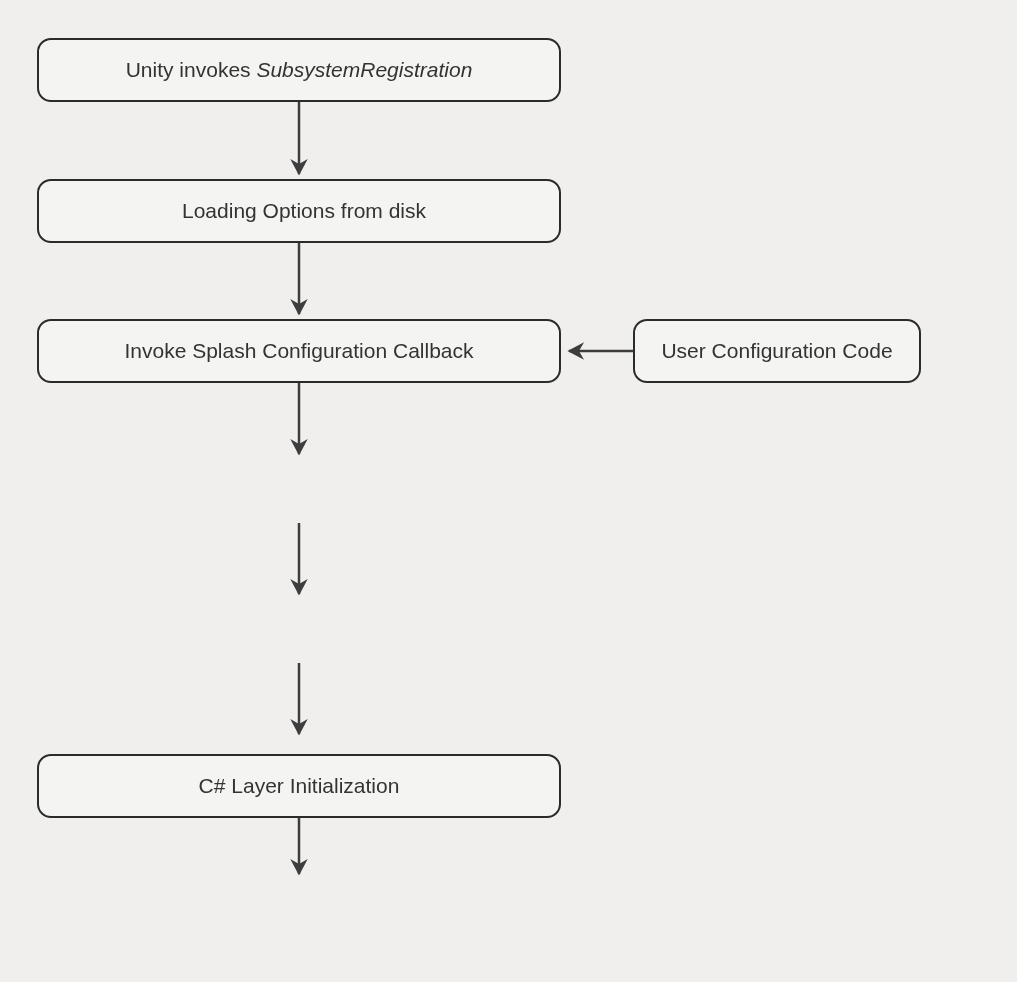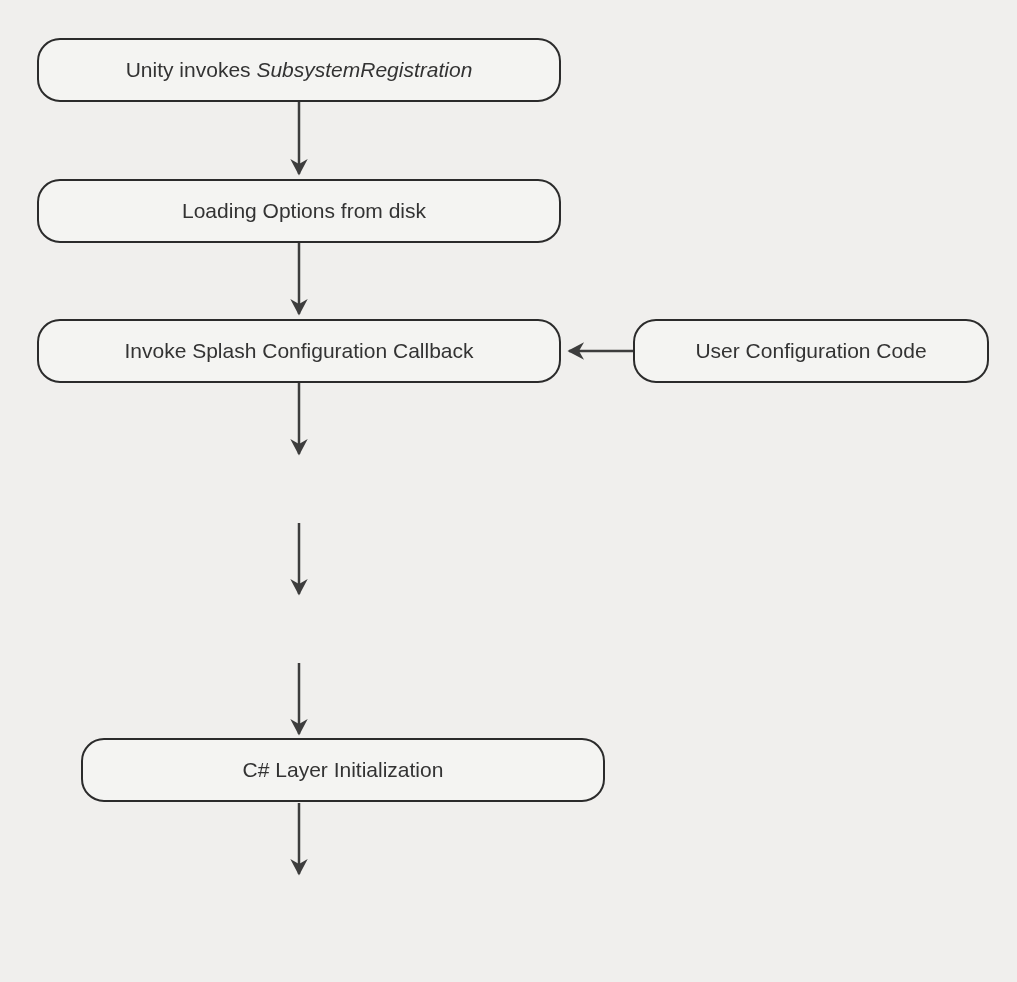--- a/index.html
+++ b/index.html
@@ -38,47 +38,47 @@
   }
   .edges marker path {
     fill: var(--arrow);
     stroke: none;
   }
   .node {
     position: absolute;
     box-sizing: border-box;
     background: var(--node-fill);
     border: 2.5px solid var(--node-border);
-    border-radius: 23px;
+    border-radius: 14px;
     display: flex;
     align-items: center;
     justify-content: center;
     text-align: center;
     color: var(--text);
     font-size: 21px;
     line-height: 1.2;
     padding: 0 14px;
     white-space: nowrap;
   }
   .main-col {
     left: 37px;
     width: 524px;
     height: 64px;
   }
   .n1 { top: 38px; }
   .n2 { top: 179px; padding-left: 24px; }
   .n3 { top: 319px; }
   .n4 { top: 459px; }
   .n5 { top: 599px; }
-  .n6 { top: 738px; margin-left: 44px; }
+  .n6 { top: 754px; }
   .n7 { top: 879px; }
   .side {
     left: 633px;
     top: 319px;
-    width: 356px;
+    width: 288px;
     height: 64px;
   }
   .italic { font-style: italic; }
 </style>
 </head>
 <body>
 
 <div class="canvas">
 
   <svg class="edges" viewBox="0 0 1017 982" xmlns="http://www.w3.org/2000/svg">

